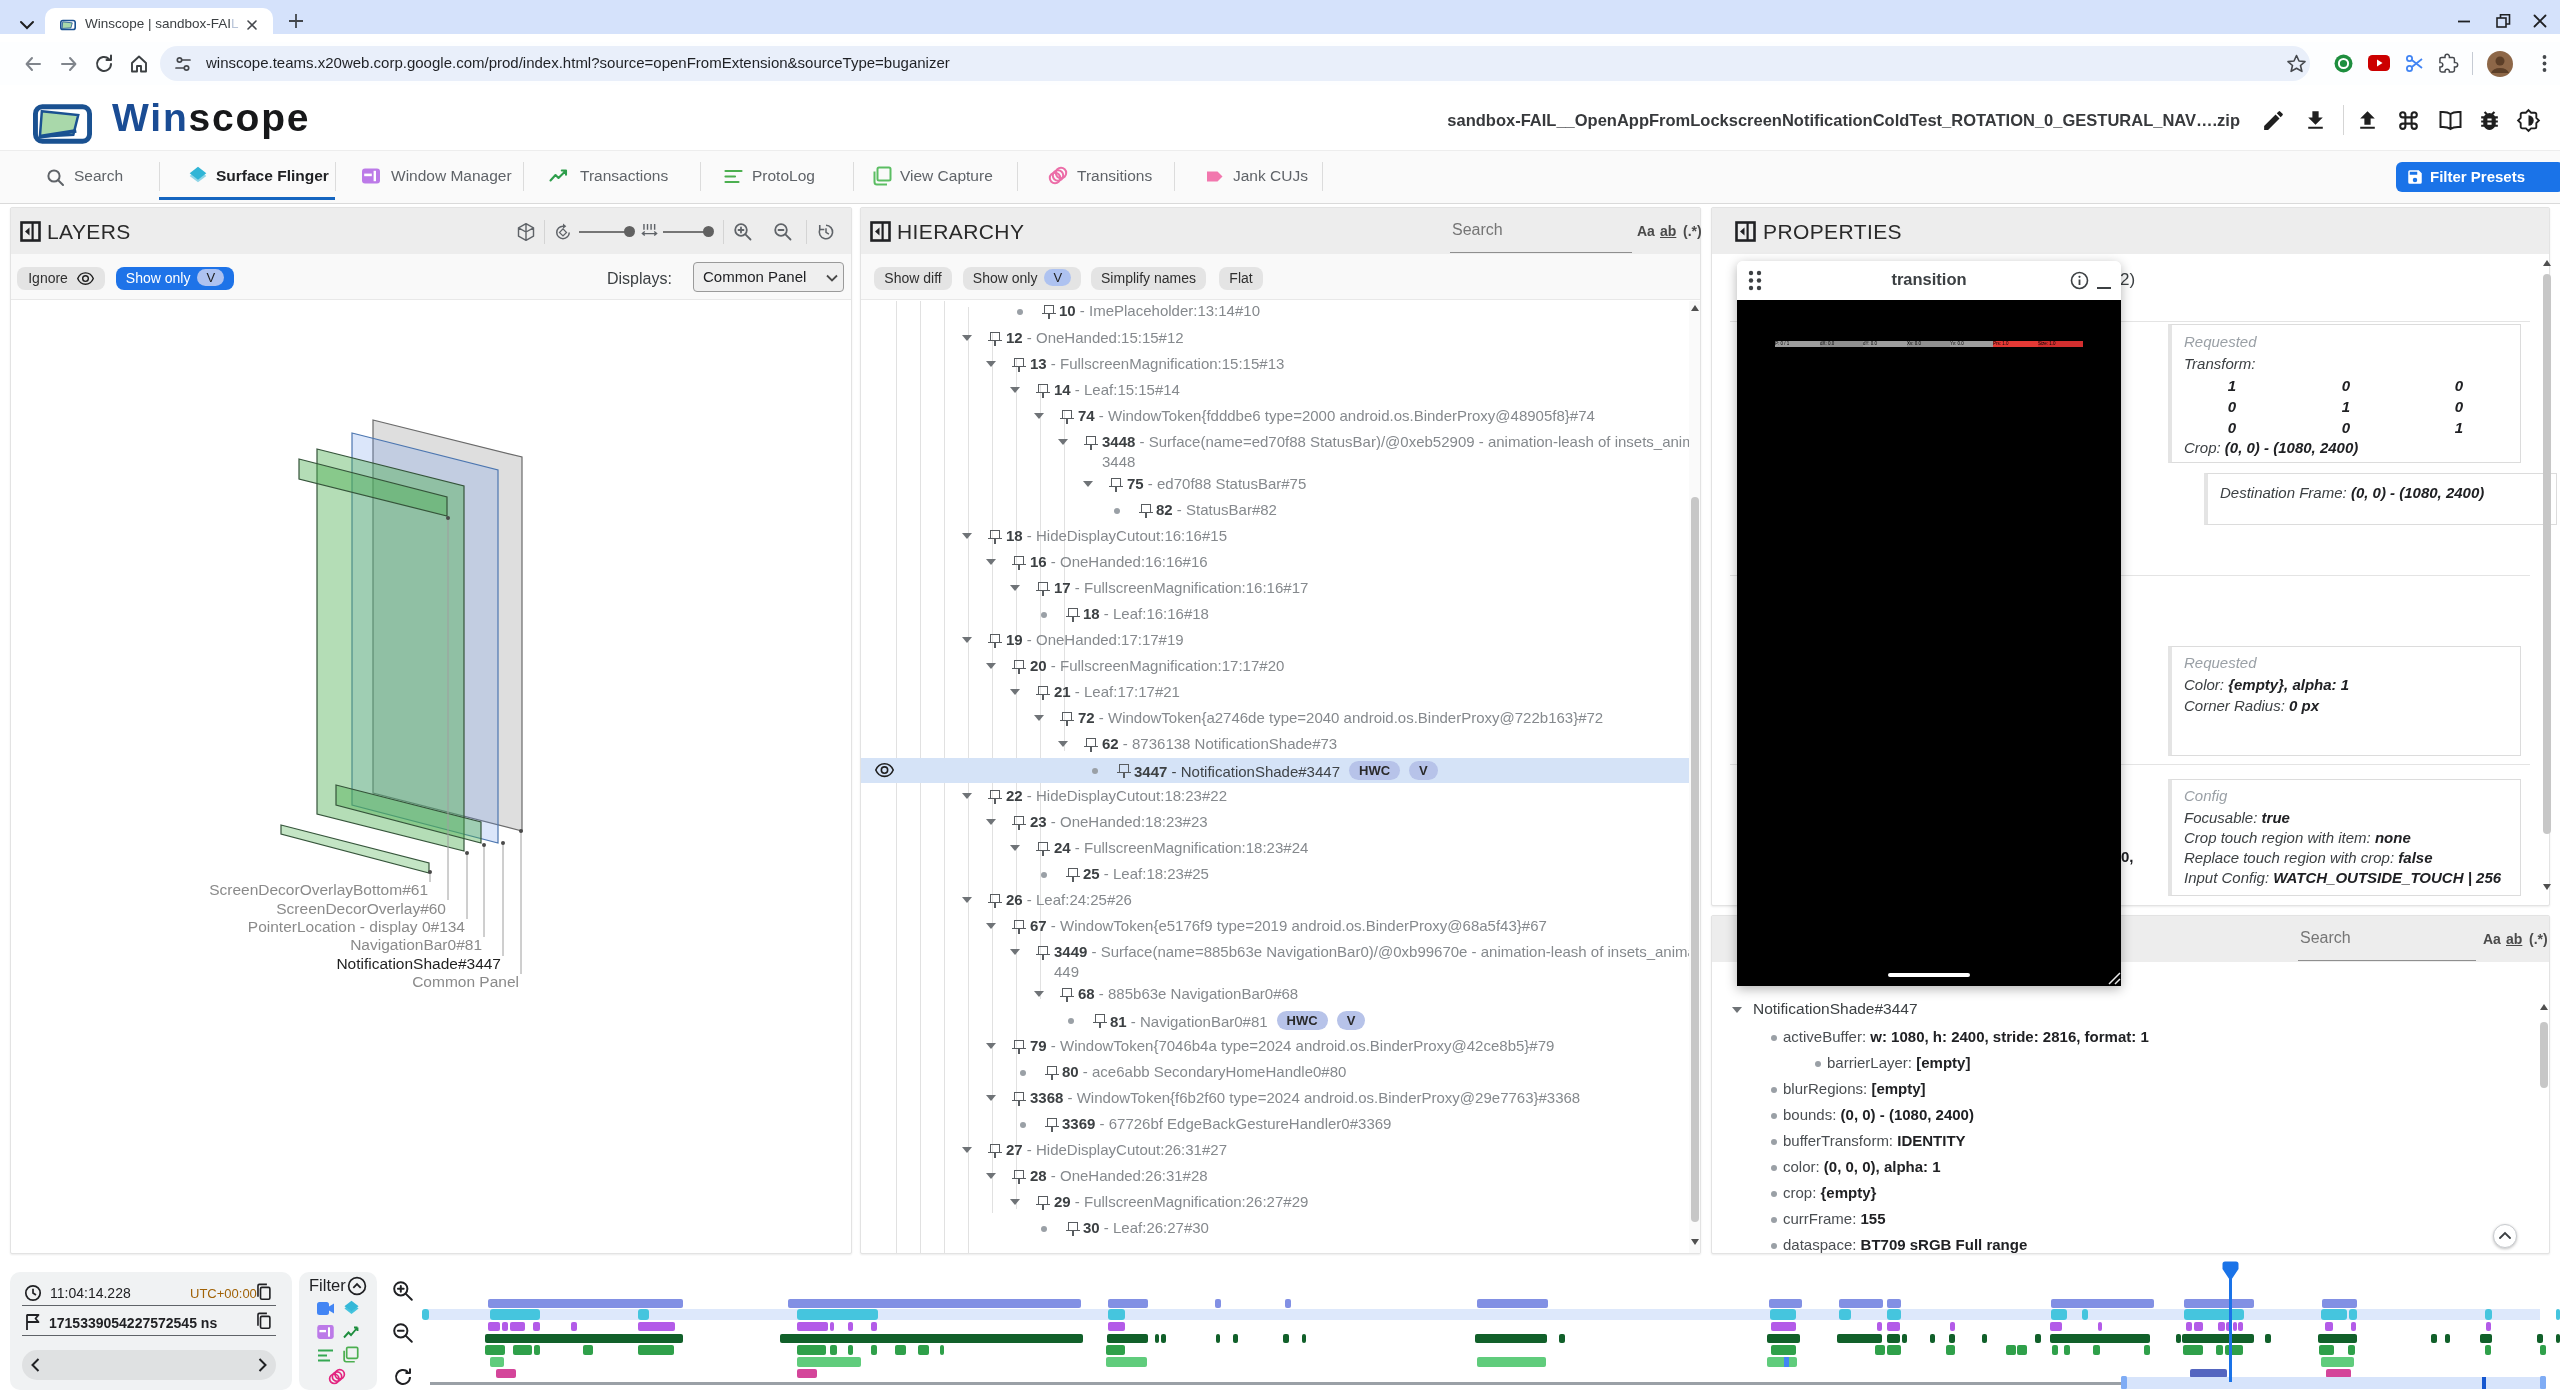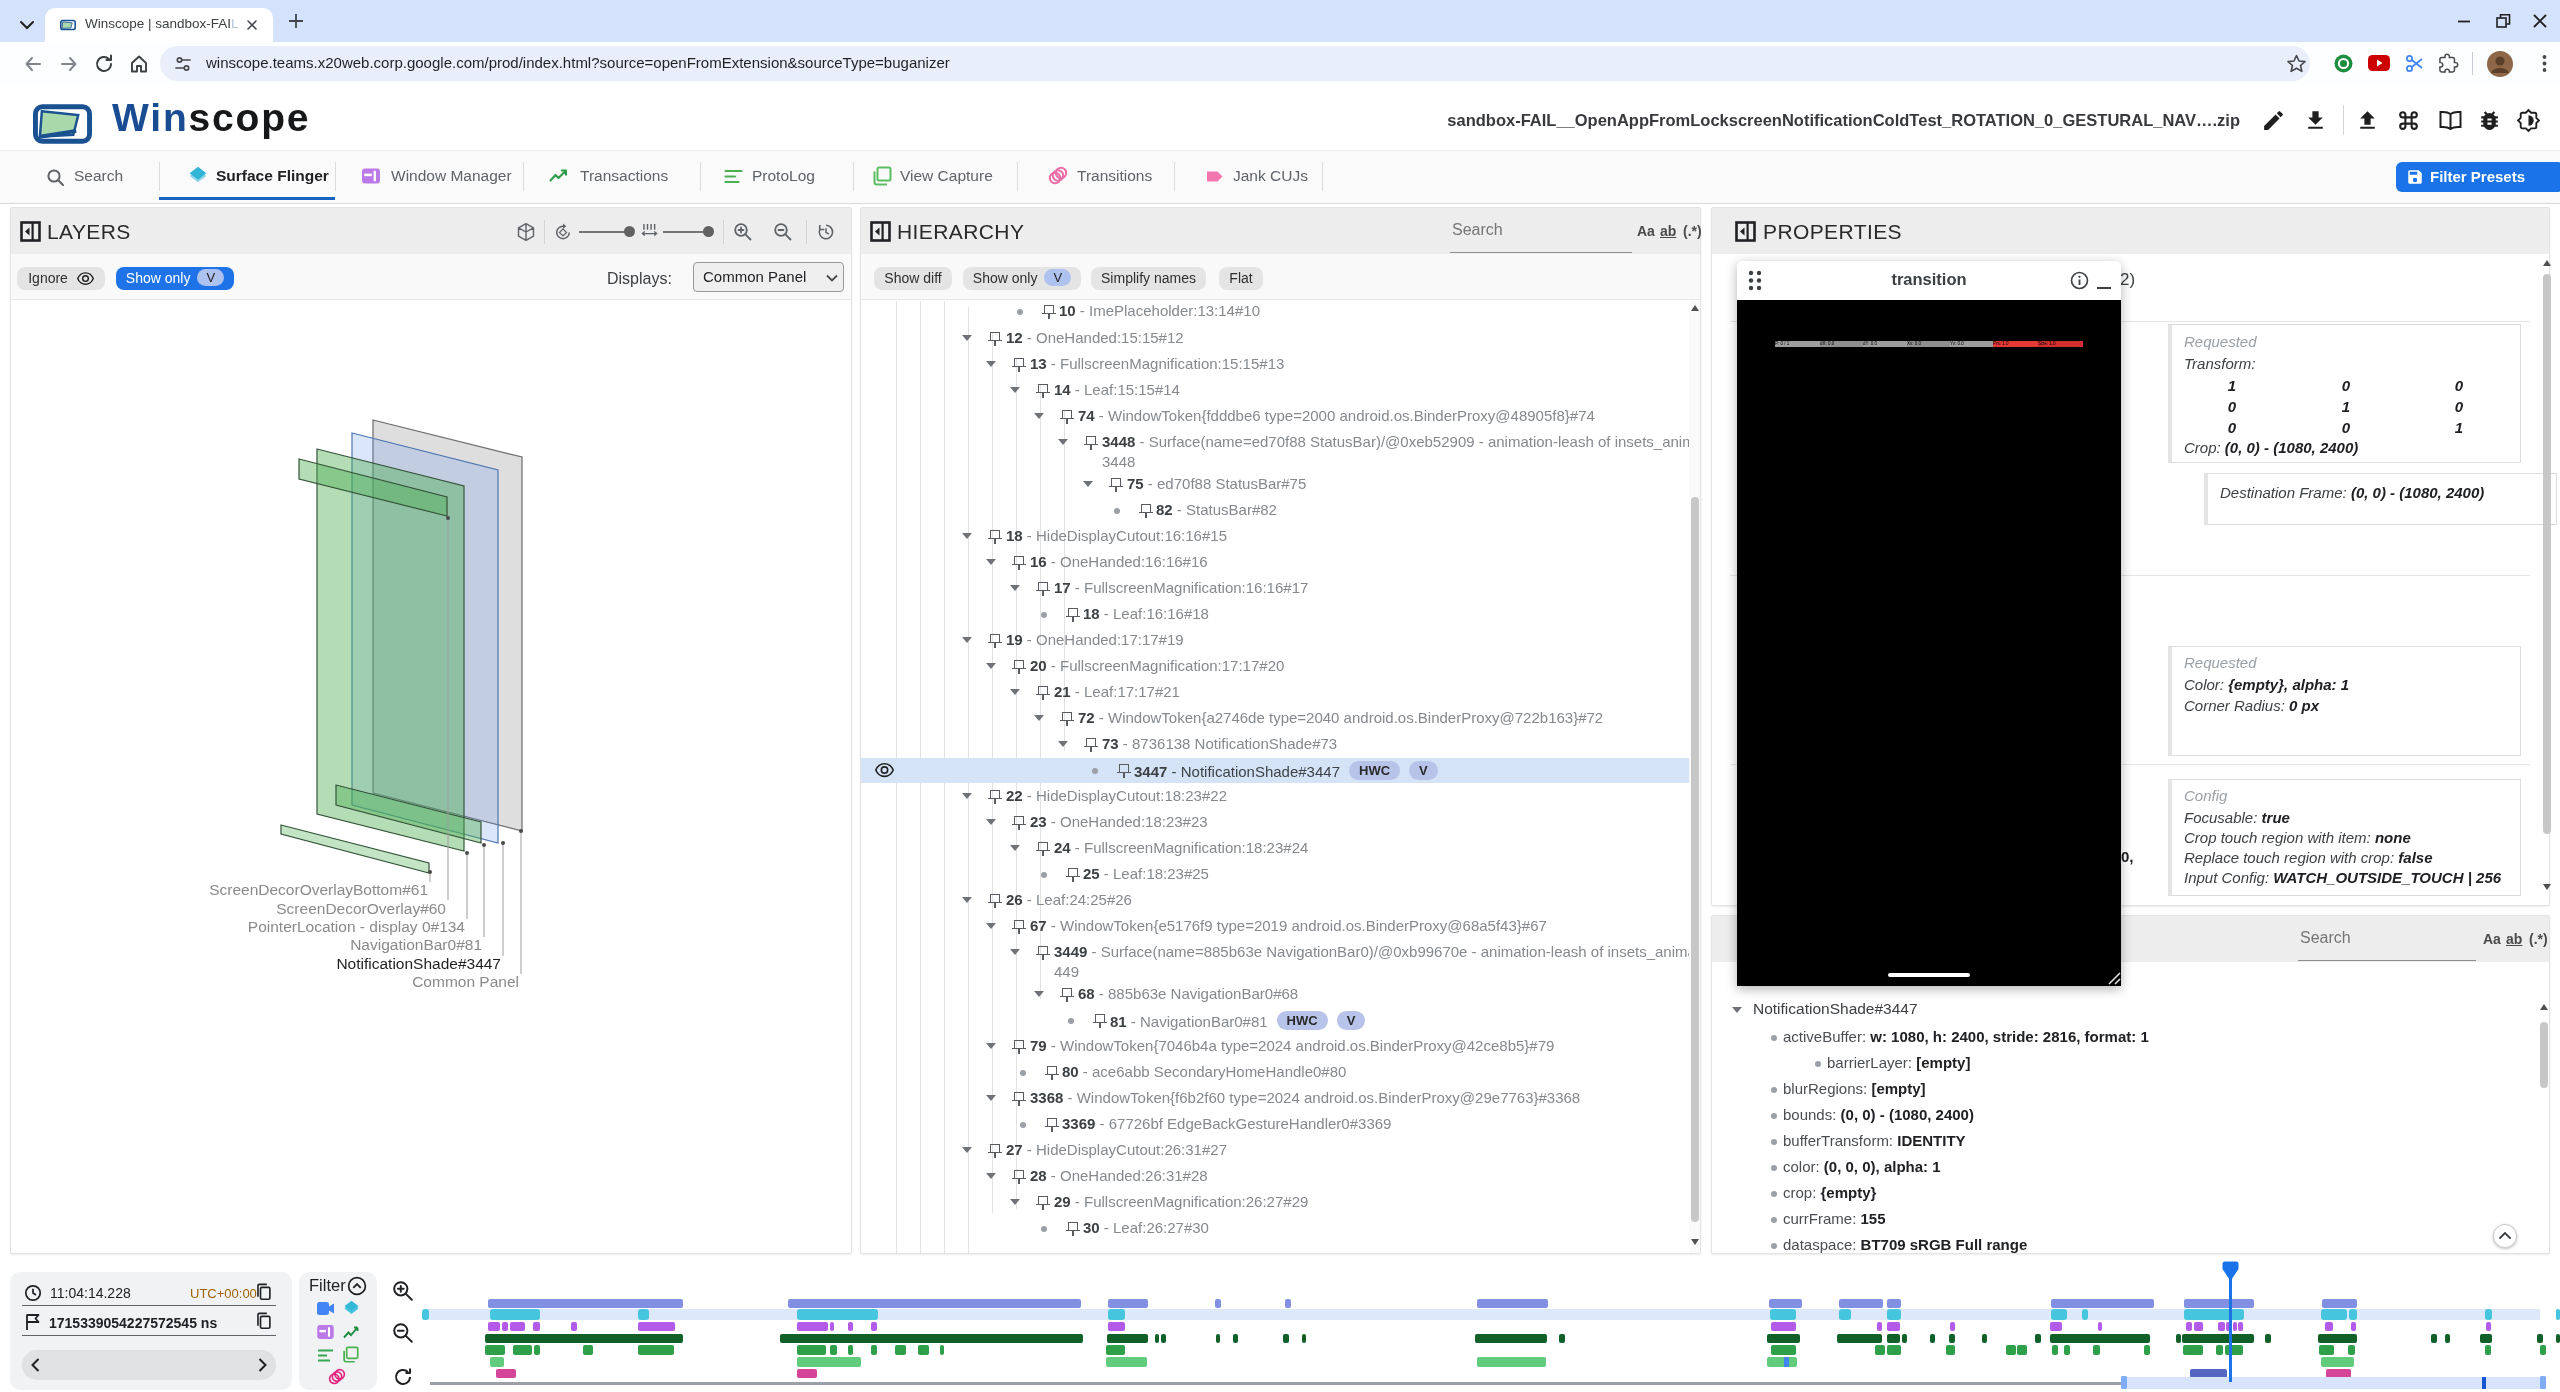--- a/index.html
+++ b/index.html
@@ -1,21 +1,21 @@
 <!DOCTYPE html>
 <html><head>
 <meta charset="utf-8">
 <style>
 * { margin:0; padding:0; box-sizing:border-box; }
 html,body { width:2560px; height:1392px; overflow:hidden; background:#fff;
   font-family:"Liberation Sans", sans-serif; }
 #page { position:absolute; left:0; top:0; width:2560px; height:1392px; background:#fff; }
 .abs { position:absolute; }
 
-#tabstrip { position:absolute; left:0; top:0; width:2560px; height:42px; background:#D5E2FB; }
+#tabstrip { position:absolute; left:0; top:0; width:2560px; height:34px; background:#D5E2FB; }
 #toolbar { position:absolute; left:0; top:42px; width:2560px; height:43px; background:#FDFEFF; }
 #tab { position:absolute; left:45px; top:8px; width:228px; height:34px; background:#fff; border-radius:10px 10px 0 0; }
 #omnibox { position:absolute; left:160px; top:4px; width:2150px; height:35px; background:#E9EFFA; border-radius:18px; }
 
 #wheader { position:absolute; left:0; top:85px; width:2560px; height:65px; background:#fff; }
 #navbar { position:absolute; left:0; top:150px; width:2560px; height:54px; background:#FAFAFA; border-top:1px solid #EDEDED; border-bottom:1px solid #DADADA; }
 .navdiv { position:absolute; top:11px; width:1px; height:29px; background:#DCDCDC; }
 .navtab { position:absolute; top:0; height:50px; font-size:15.5px; color:#5F6368; }
 
 .panel { position:absolute; background:#fff; border:1px solid #E3E3E3; border-radius:2px;
@@ -452,21 +452,21 @@
             <span class="rowtxt" style="left:193px"><b>21</b> - Leaf:17:17#21</span>
           </div>
 <div class="tr" style="top:498px">
             <i class="tri" style="left:173px"></i>
             <i class="pin" style="left:201px"></i>
             <span class="rowtxt" style="left:217px"><b>72</b> - WindowToken{a2746de type=2040 android.os.BinderProxy@722b163}#72</span>
           </div>
 <div class="tr" style="top:524px">
             <i class="tri" style="left:197px"></i>
             <i class="pin" style="left:225px"></i>
-            <span class="rowtxt" style="left:241px"><b>73</b> - 8736138 NotificationShade#73</span>
+            <span class="rowtxt" style="left:241px"><b>62</b> - 8736138 NotificationShade#73</span>
           </div>
 <div class="tr" style="top:550px;color:#3F4347">
             <i class="blt" style="left:231px"></i>
             <i class="pin" style="left:258px"></i>
             <span class="rowtxt" style="left:273px"><b>3447</b> - NotificationShade#3447<span class="hchip">HWC</span><span class="hchip">V</span></span>
           </div>
 <div class="tr" style="top:576px">
             <i class="tri" style="left:101px"></i>
             <i class="pin" style="left:129px"></i>
             <span class="rowtxt" style="left:145px"><b>22</b> - HideDisplayCutout:18:23#22</span>

